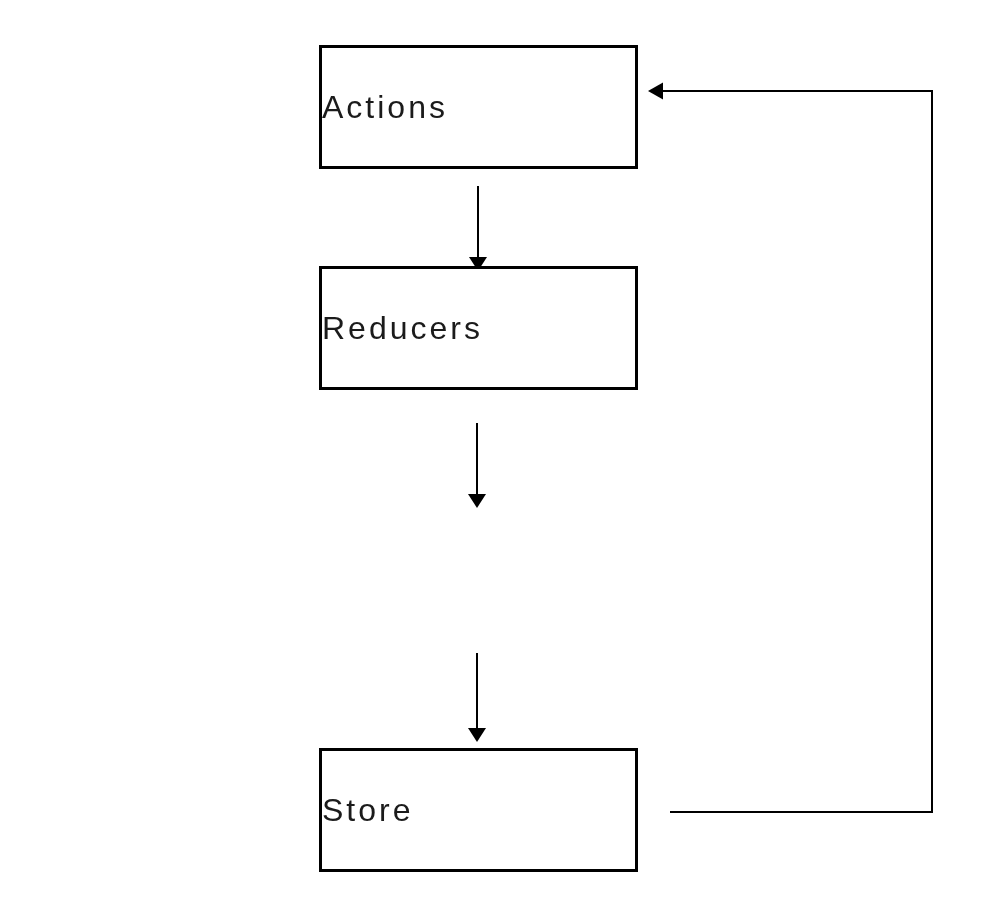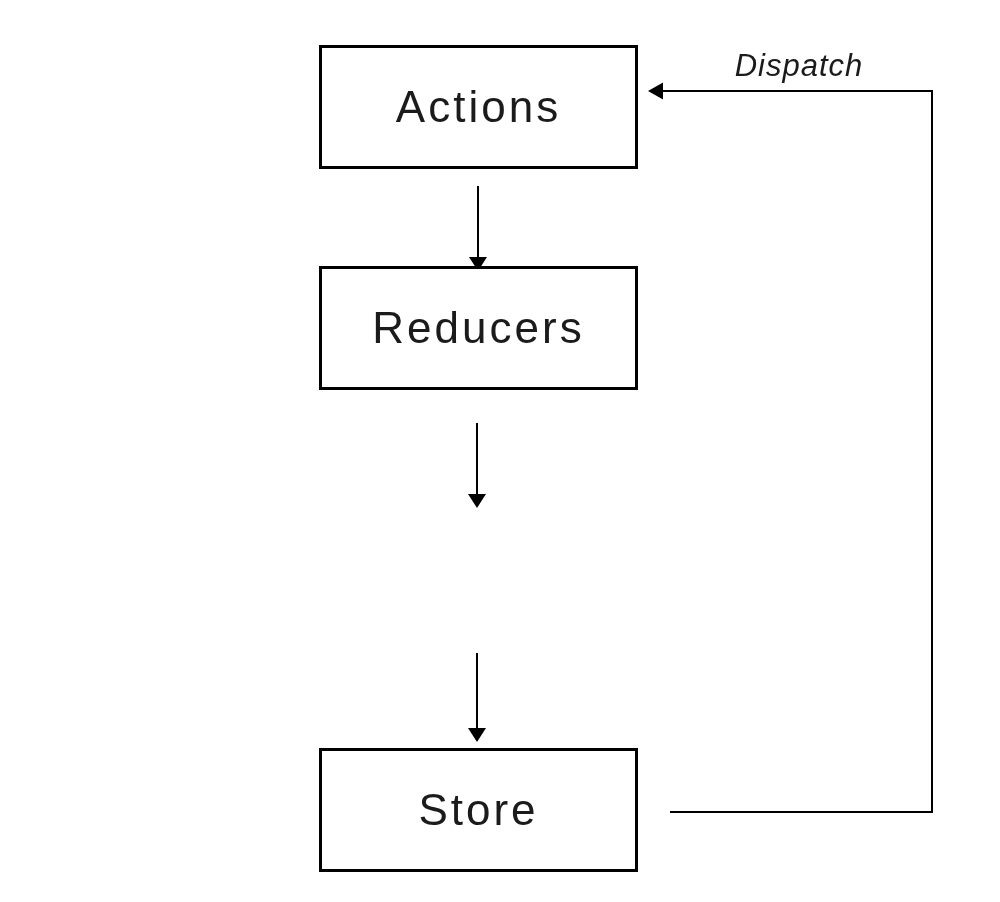--- a/index.html
+++ b/index.html
@@ -34,22 +34,22 @@
   .node {
     position: absolute;
     left: 319px;
     width: 319px;
     height: 124px;
     box-sizing: border-box;
     border: 3px solid #000000;
     background: #ffffff;
     display: flex;
     align-items: center;
-    justify-content: center;
-    font-size: 44px;
+    justify-content: flex-start;
+    font-size: 32px;
     letter-spacing: 3px;
     color: #1b1b1b;
   }
   .node-actions  { top: 45px;  }
   .node-reducers { top: 266px; }
   .node-store    { top: 514px; }
   .node-view     { top: 748px; }
   .edge-label {
     position: absolute;
     left: 719px;
@@ -98,15 +98,14 @@
 
   <div class="node node-reducers">
     <span>Reducers</span>
   </div>
 
 
   <div class="node node-view">
     <span>Store</span>
   </div>
 
-  <div class="edge-label">Dispatch</div>
 
 </div>
 
 </body></html>

